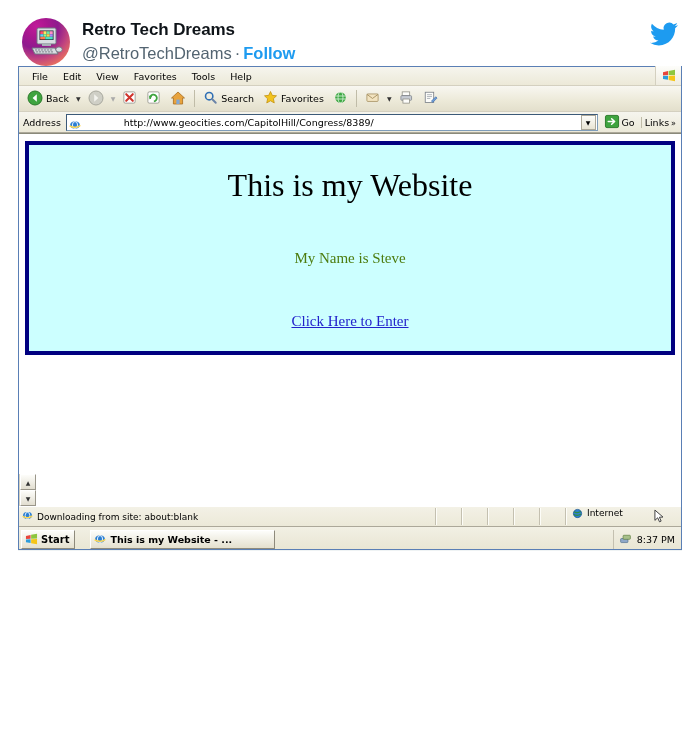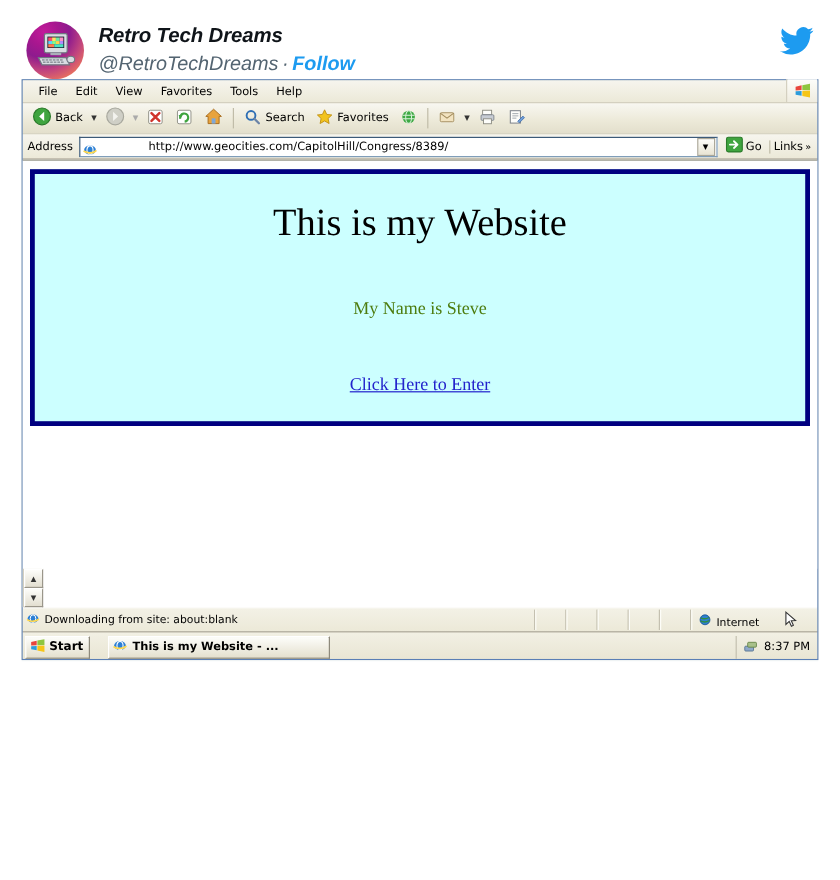--- a/index.html
+++ b/index.html
@@ -37,21 +37,20 @@
     justify-content: center;
   }
   .avatar svg { display:block; }
 
   .id-block {
     margin-left: 12px;
     display: flex;
     flex-direction: column;
     justify-content: center;
     padding-top: 1px;
-    font-style: italic;
   }
   .display-name {
     font-size: 17px;
     font-weight: bold;
     color: #0f1419;
     line-height: 21px;
     letter-spacing: -0.1px;
   }
   .handle-row {
     font-size: 16.5px;
@@ -322,22 +321,22 @@
     padding-left: 3px;
     border-right: 1px solid #c4c0b0;
     height: 17px;
   }
   .status-cell {
     width: 26px; height: 17px;
     border-right: 1px solid #c4c0b0;
     border-left: 1px solid #fdfdf8;
   }
   .status-zone {
-    width: 105px; height: 17px;
-    display: flex; align-items: flex-end; gap: 4px;
+    width: 115px; height: 17px;
+    display: flex; align-items: flex-start; gap: 4px;
     padding-left: 5px;
     border-left: 1px solid #fdfdf8;
     position: relative;
   }
   .cursor-arrow {
     position: absolute;
     right: 16px; top: 1px;
     width: 11px; height: 15px;
   }
 

